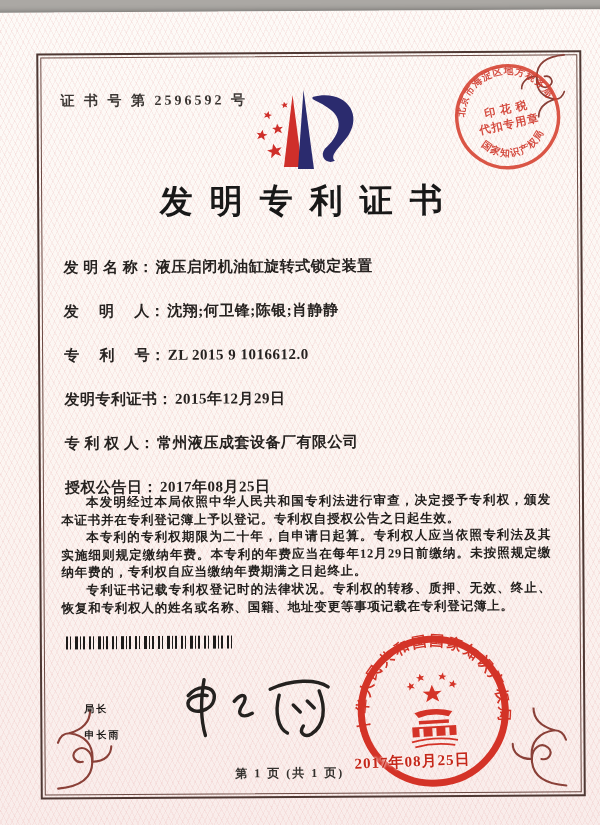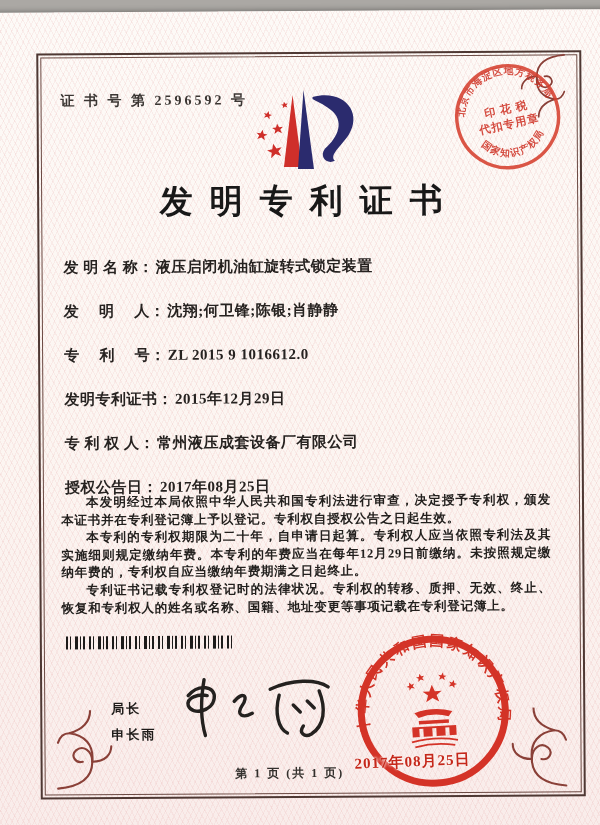--- a/index.html
+++ b/index.html
@@ -47,21 +47,21 @@
   .paras p{margin:0;text-indent:2em;}
   .barcode{
     position:absolute;left:70px;top:624px;width:168px;height:13px;
     background:repeating-linear-gradient(90deg,
       #1d1b1a 0 2px,transparent 2px 4px,
       #1d1b1a 4px 5px,transparent 5px 9px,
       #1d1b1a 9px 12px,transparent 12px 14px,
       #1d1b1a 14px 15px,transparent 15px 17px,
       #1d1b1a 17px 19px,transparent 19px 23px);
   }
-  .director{position:absolute;left:115px;top:684px;font-size:13px;
+  .director{position:absolute;left:88px;top:684px;font-size:10px;
     font-weight:bold;color:#1e1b19;letter-spacing:2px;line-height:26px;}
   .signature{position:absolute;left:178px;top:656px;width:175px;height:86px;}
   .tax-seal{position:absolute;left:458px;top:50px;width:114px;height:114px;
     transform:rotate(-12deg);opacity:.88;}
   .office-seal{position:absolute;left:356px;top:620px;width:162px;height:162px;
     transform:rotate(-3deg);opacity:.95;}
   .seal-date{
     position:absolute;left:358px;top:742px;font-size:15px;font-weight:bold;
     color:#c5281b;letter-spacing:1px;transform:rotate(-2deg);
     text-shadow:0 0 3px #fdf3ef,0 0 3px #fdf3ef;

